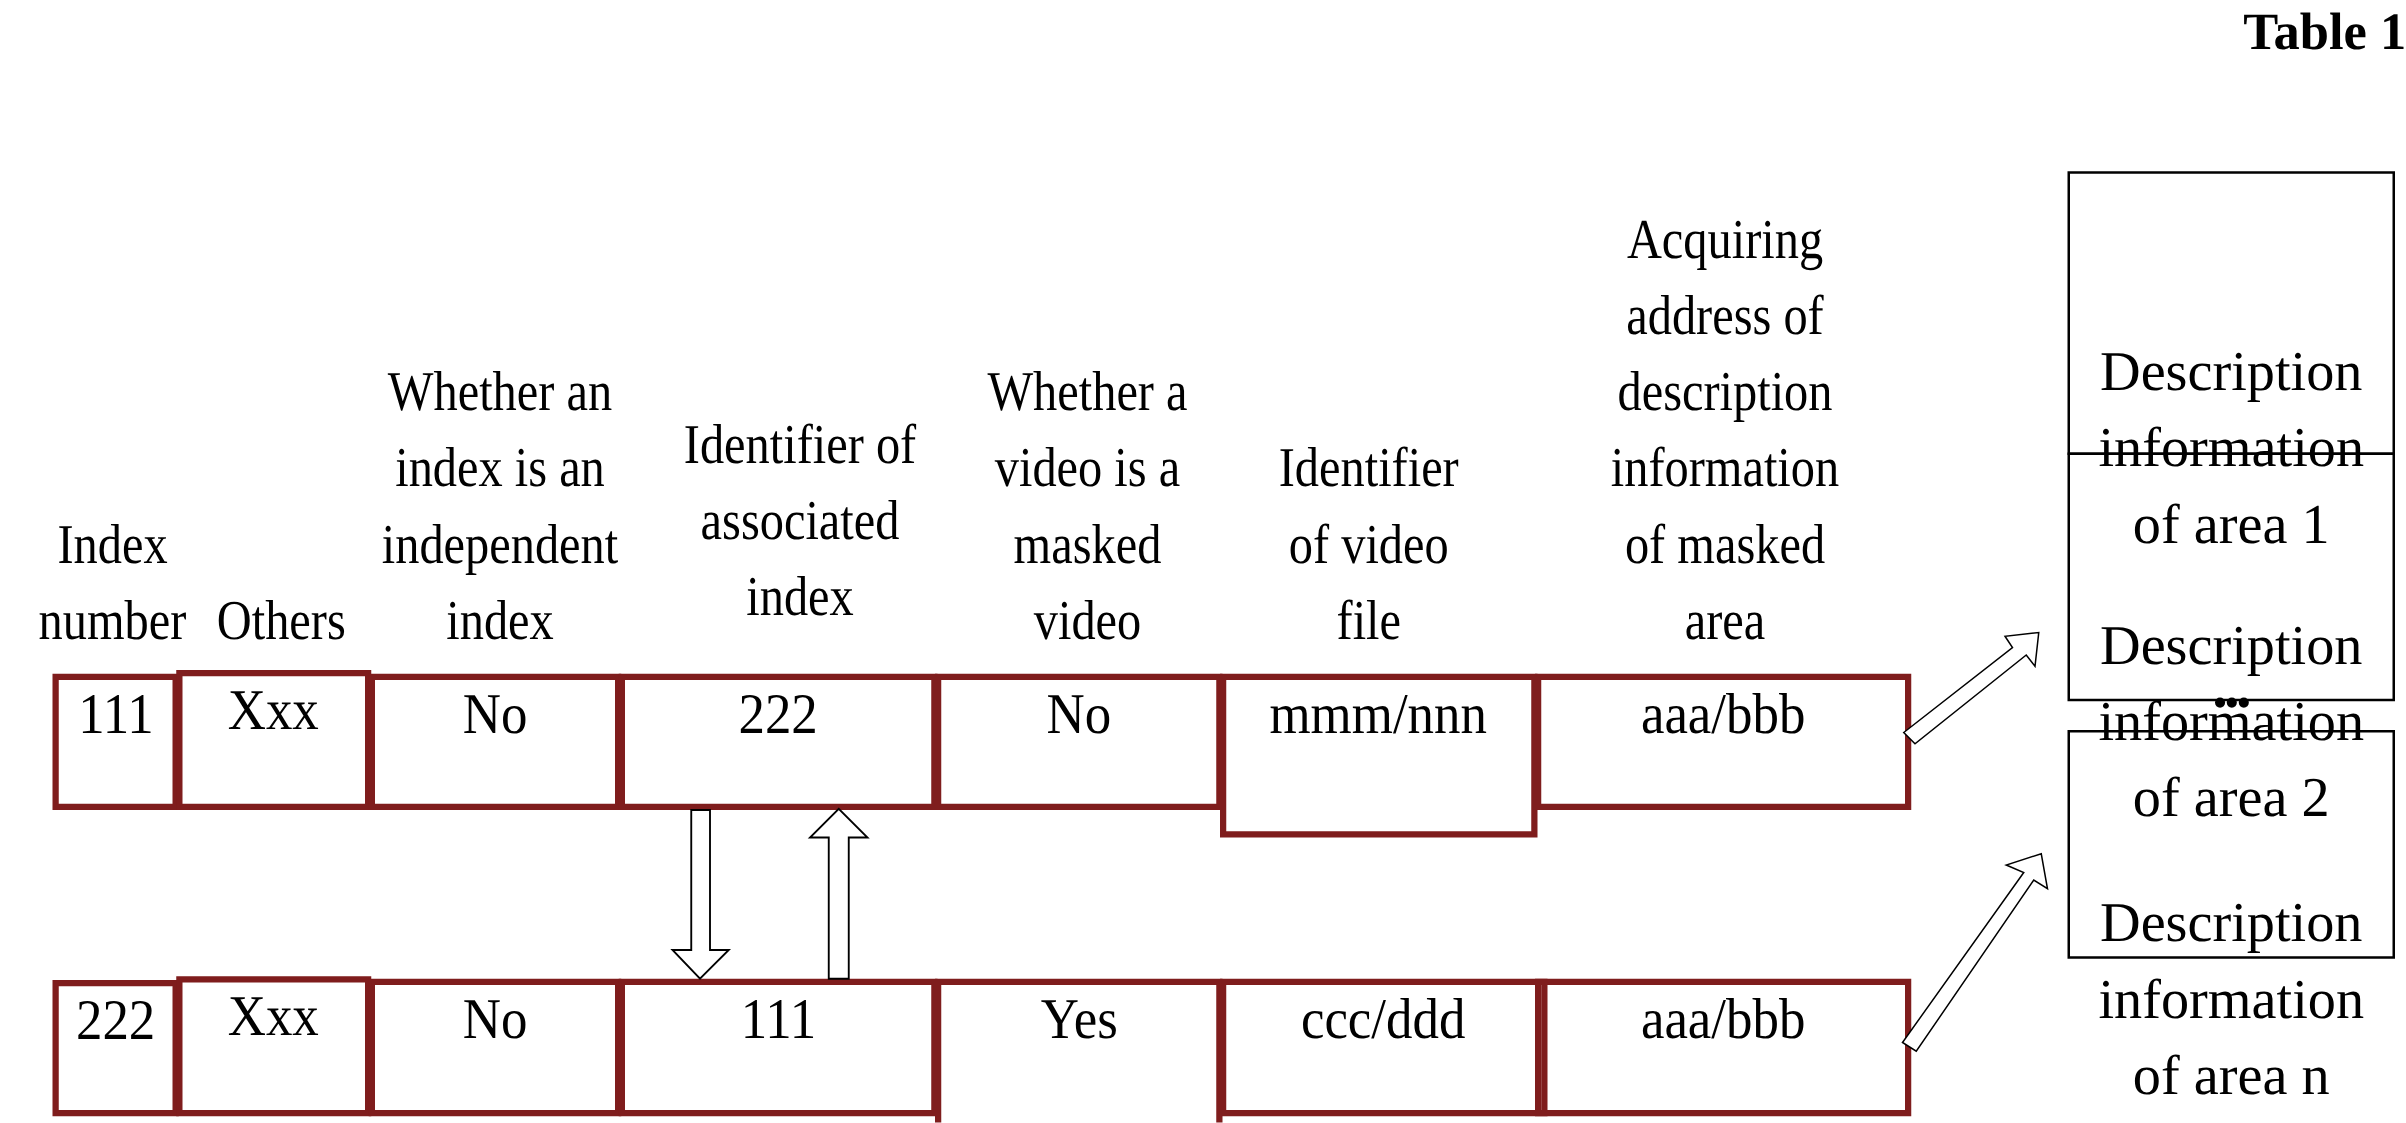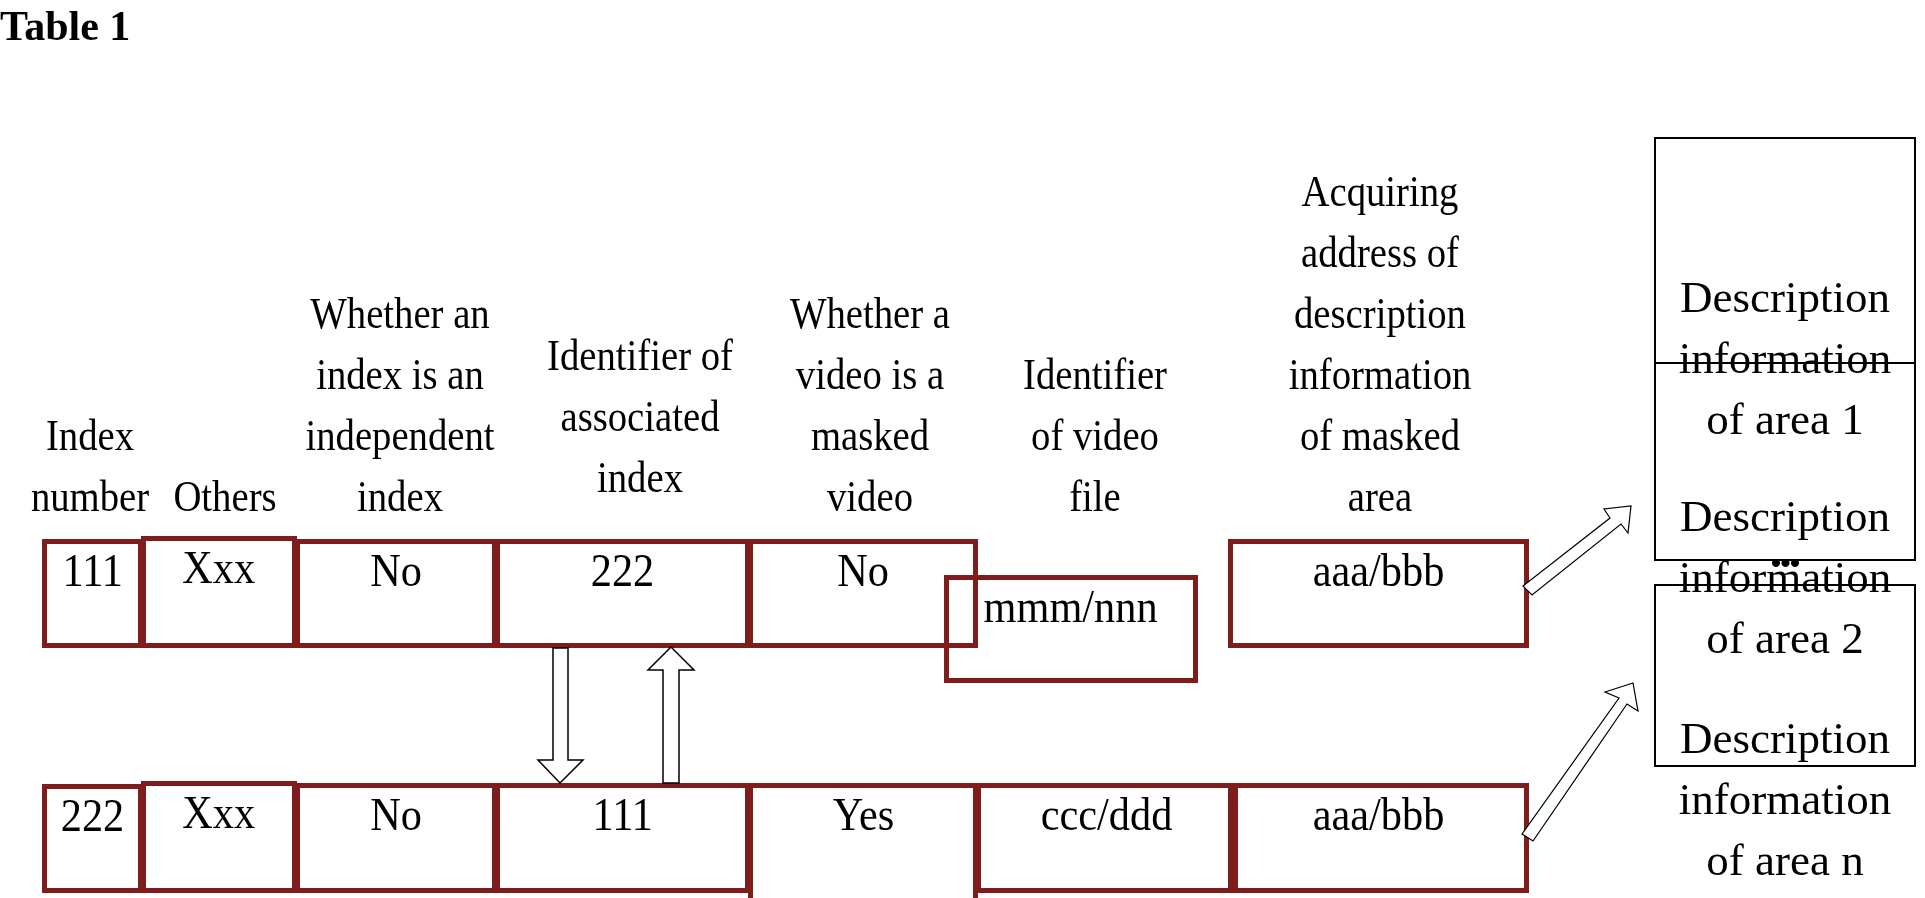--- a/index.html
+++ b/index.html
@@ -1,18 +1,18 @@
 <!DOCTYPE html>
 <html><head>
 <meta charset="utf-8">
 <style>
   html, body { margin: 0; padding: 0; background: #ffffff; }
   body { width: 1925px; height: 898px; position: relative; overflow: hidden;
          font-family: "Liberation Serif", "DejaVu Serif", serif; color: #000; }
-  .title { position: absolute; left: 0; width: 1925px; top: 2px; text-align: left;
+  .title { position: absolute; left: 0; width: 1925px; top: 2px; text-align: right;
            font-weight: bold; font-size: 42px; line-height: 48px; }
   .hdr { position: absolute; text-align: center; font-size: 45px; line-height: 61px;
          white-space: pre; transform: scaleX(0.86); transform-origin: center bottom; }
   .cell { position: absolute; box-sizing: border-box; border: 5px solid #7f1d1d;
           display: flex; align-items: flex-start; justify-content: center;
           font-size: 46px; background: transparent; }
   .cell span { display: inline-block; transform: scaleX(0.92); }
   .desc { position: absolute; box-sizing: border-box; border: 2px solid #000; left: 1654px; width: 262px;
           text-align: center; font-size: 45px; line-height: 61px; white-space: pre; }
   .desc-inner { padding-top: 6px; }
@@ -58,21 +58,21 @@
     </div>
   <div class="cell" style="left:295px; top:539px; width:202px; height:109px;">
       <span>No</span>
     </div>
   <div class="cell" style="left:495px; top:539px; width:255px; height:109px;">
       <span>222</span>
     </div>
   <div class="cell" style="left:748px; top:539px; width:230px; height:109px;">
       <span>No</span>
     </div>
-  <div class="cell" style="left:944px; top:539px; width:254px; height:108px;margin-top:36px;">
+  <div class="cell" style="left:976px; top:539px; width:254px; height:131px;">
       <span>mmm/nnn</span>
     </div>
   <div class="cell" style="left:1228px; top:539px; width:301px; height:109px;">
       <span>aaa/bbb</span>
     </div>
 </div>
 
 <div>
   <div class="cell" style="left:42px; top:784px; width:101px; height:109px;">
       <span>222</span>

